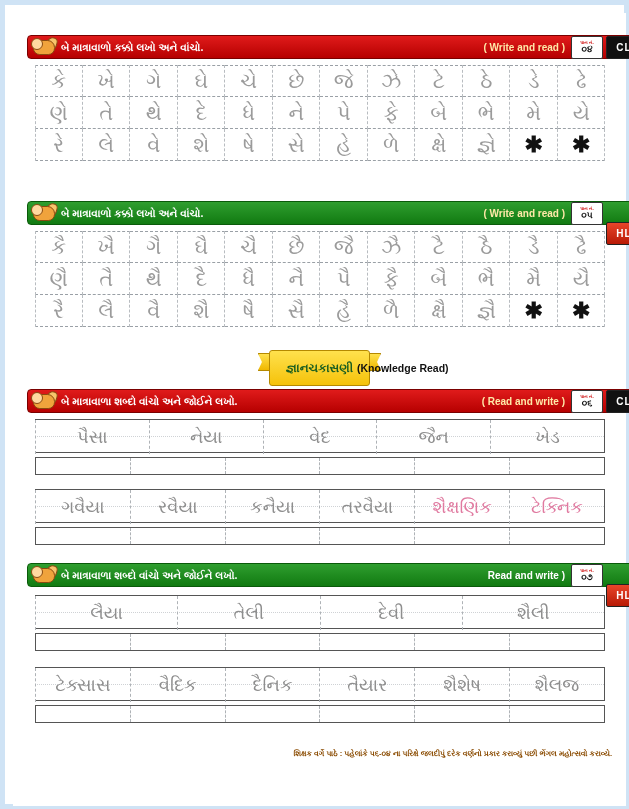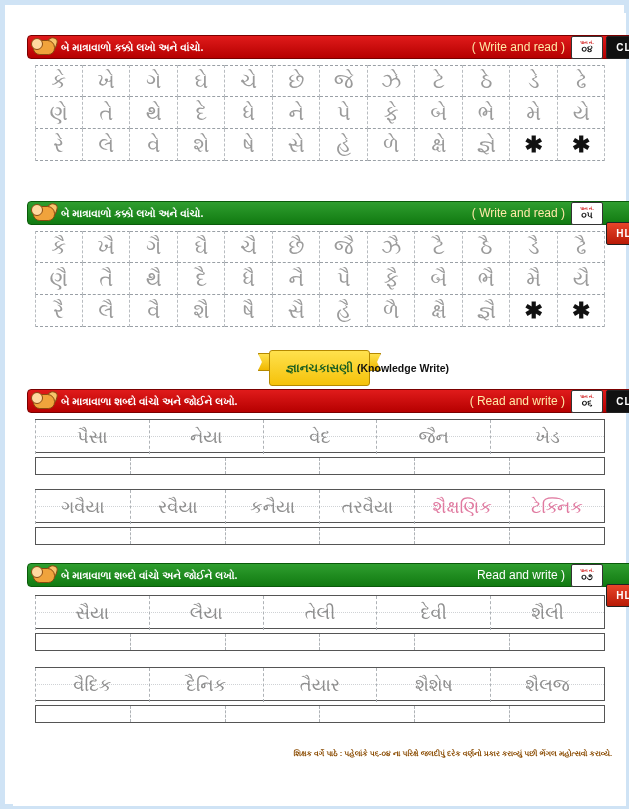--- a/index.html
+++ b/index.html
@@ -50,21 +50,21 @@
     position:absolute;right:0px;top:0px;width:9px;height:12px;
     background:#f7c46c;border-radius:60% 40% 50% 50%;
     border:1px solid #8a4a10;
     transform:rotate(18deg);
   }
   .bar .guj{
     color:#ffffff;font-size:10.5px;font-weight:bold;
     margin-left:4px;white-space:nowrap;
   }
   .bar .eng{
-    color:#ffe9a8;font-size:12px;font-weight:normal;
+    color:#ffe9a8;font-size:10px;font-weight:bold;
     margin-left:auto;margin-right:6px;white-space:nowrap;
   }
   .bar .eng.plain{color:#ffffff;}
   .bar .pagechip{
     flex:0 0 auto;width:30px;height:21px;background:#ffffff;
     border:1px solid #333;border-radius:2px;
     display:flex;flex-direction:column;align-items:center;justify-content:center;
     margin-right:3px;
   }
   .bar .pagechip .top{font-size:4.6px;color:#c00;line-height:5px;font-weight:bold;}
@@ -654,21 +654,21 @@
       <div class="cell blank">
             <span class="dash-bot"></span>
             <span class="dash-r"></span>
             <span class="star">✱</span>
           </div>
     </div>
   </div>
 
   <div class="ktwrap" style="top:342px;">
     <span class="ktribbon">જ્ઞાનચકાસણી</span>
-    <span class="ktnote">(Knowledge Write)</span>
+    <span class="ktnote">(Knowledge Read)</span>
   </div>
 
   <div class="bar red" style="top:376px;">
     <span class="mascot">
           <span class="tail"></span>
           <span class="body"></span>
           <span class="head"></span>
         </span>
     <span class="guj">બે માત્રાવાળા શબ્દો વાંચો અને જોઈને લખો.</span>
     <span class="eng">( Read and write )</span>
@@ -747,23 +747,20 @@
     <span class="pagechip">
       <span class="top">પાન નં.</span>
       <span class="num">૦૭</span>
     </span>
     <span class="tagchip hl">HL</span>
   </div>
 
   <div class="wordrow" style="top:582px;">
     <span class="midline"></span>
     <div class="wordcell">
-          <span class="wtext">સૈયા</span>
-        </div>
-    <div class="wordcell">
           <span class="wtext">લૈયા</span>
         </div>
     <div class="wordcell">
           <span class="wtext">તેલી</span>
         </div>
     <div class="wordcell">
           <span class="wtext">દેવી</span>
         </div>
     <div class="wordcell">
           <span class="wtext">શૈલી</span>
@@ -773,20 +770,23 @@
     <div class="bcell"></div>
     <div class="bcell"></div>
     <div class="bcell"></div>
     <div class="bcell"></div>
     <div class="bcell"></div>
     <div class="bcell"></div>
   </div>
 
   <div class="wordrow" style="top:654px;">
     <span class="midline"></span>
+    <div class="wordcell">
+          <span class="wtext">ટેક્સાસ</span>
+        </div>
     <div class="wordcell">
           <span class="wtext">વૈદિક</span>
         </div>
     <div class="wordcell">
           <span class="wtext">દૈનિક</span>
         </div>
     <div class="wordcell">
           <span class="wtext">તૈયાર</span>
         </div>
     <div class="wordcell">

